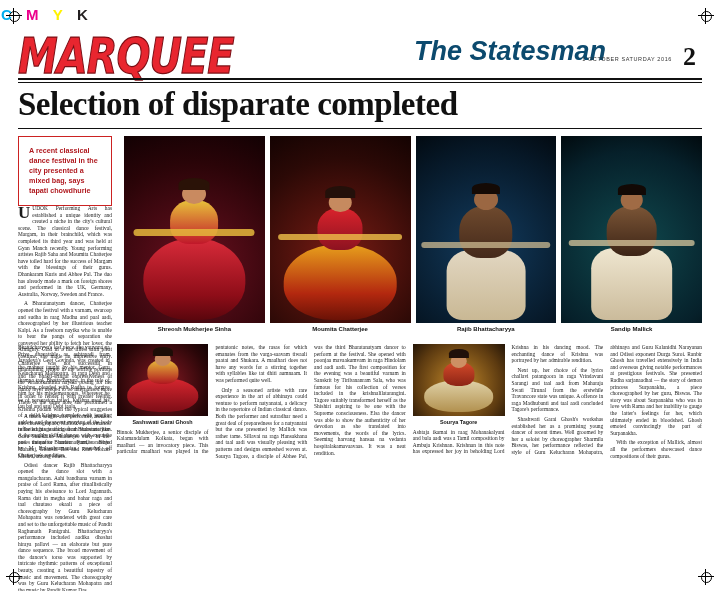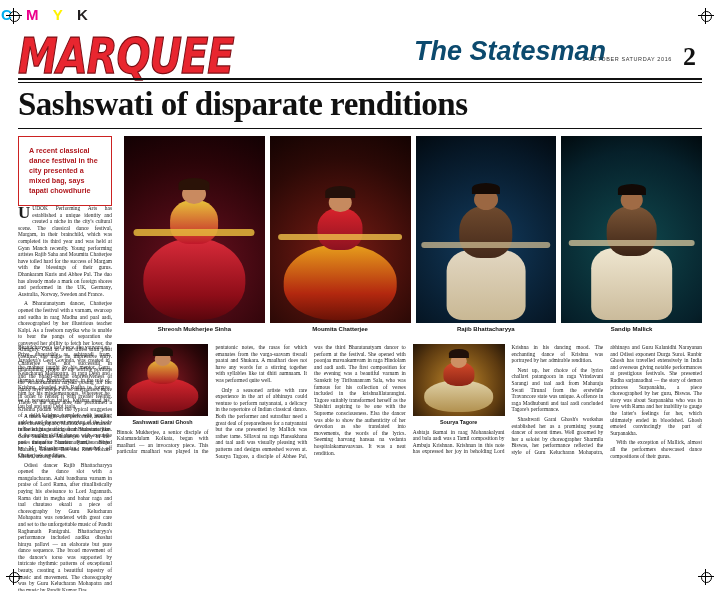--- a/index.html
+++ b/index.html
@@ -94,21 +94,21 @@
 
 <div class="masthead">
   <div class="marquee">MARQUEE</div>
   <div class="statesman">The Statesman</div>
   <div class="dateline">1 OCTOBER  SATURDAY  2016</div>
   <div class="pageno">2</div>
 </div>
 <div class="rule-top"></div>
 <div class="rule-top2"></div>
 
-<div class="headline">Sashswati of disparate renditions</div>
+<div class="headline">Selection of disparate completed</div>
 <div class="rule-head"></div>
 
 <div class="standfirst">
   <p>A recent classical dance festival in the city presented a mixed bag, says tapati chowdhurie</p>
 </div>
 
 <div class="photos">
 
   <div class="photo bg1">
     <div class="stage">

